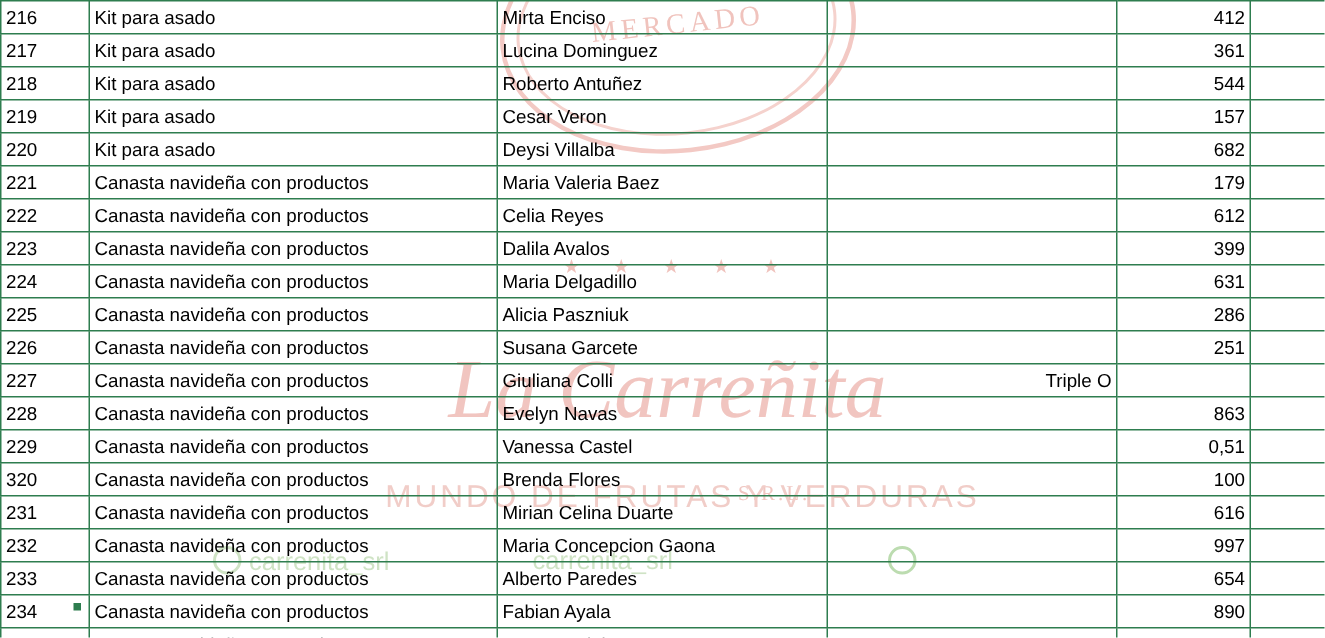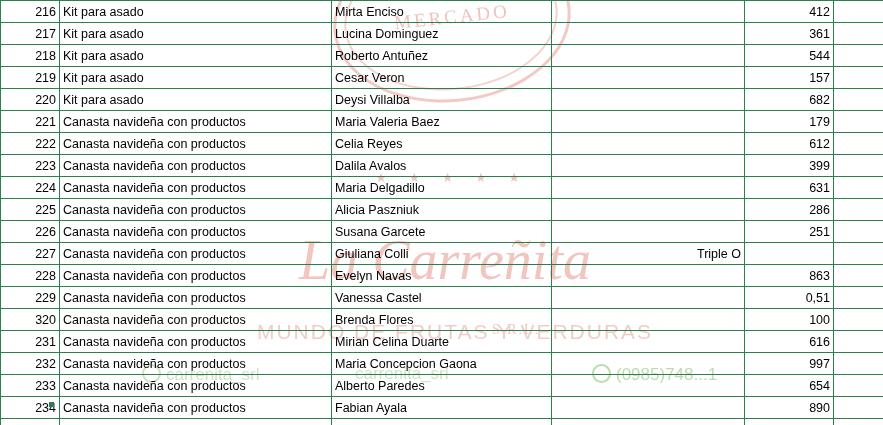--- a/index.html
+++ b/index.html
@@ -140,21 +140,21 @@
     color: #000;
   }
   #sheet td {
     border: 1px solid #2e7d4f;
     height: 21px;
     padding: 0 3px;
     overflow: hidden;
     white-space: nowrap;
     background: transparent;
   }
-  .c-id    { width: 52px;  text-align: right; padding-right: 4px; margin-left: 36px; }
+  .c-id    { width: 52px;  text-align: left; padding-right: 4px; margin-left: 36px; }
   .c-prod  { width: 265px; text-align: left; }
   .c-name  { width: 213px; text-align: left; }
   .c-extra { width: 186px; text-align: right; }
   .c-n1    { width: 82px;  text-align: right; padding-right: 4px; }
   .c-n2    { width: 80px;  text-align: right; padding-right: 4px; }
 
   
   .marker {
     position: absolute;
     left: 49px;
@@ -174,21 +174,21 @@
   <div class="wm-top-text">MERCADO</div>
   <div class="wm-stars">★ ★ ★ ★ ★</div>
   <div class="wm-brand">La Carreñita</div>
   <div class="wm-srl">S.R.L.</div>
   <div class="wm-sub">MUNDO DE FRUTAS Y VERDURAS</div>
   <div class="wm-footer left">
     <span class="wm-at"></span><span>carrenita_srl</span>
   </div>
   <div class="wm-footer mid">carrenita_srl</div>
   <div class="wm-footer right">
-    <span class="wm-wa"></span><span>(0985)748...1</span>
+    <span class="wm-wa"></span>
   </div>
 </div>
 
 <table id="sheet">
   <tbody>
       <tr>
         <td class="c-id">216</td>
         <td class="c-prod">Kit para asado</td>
         <td class="c-name">Mirta Enciso</td>
         <td class="c-extra"></td>

